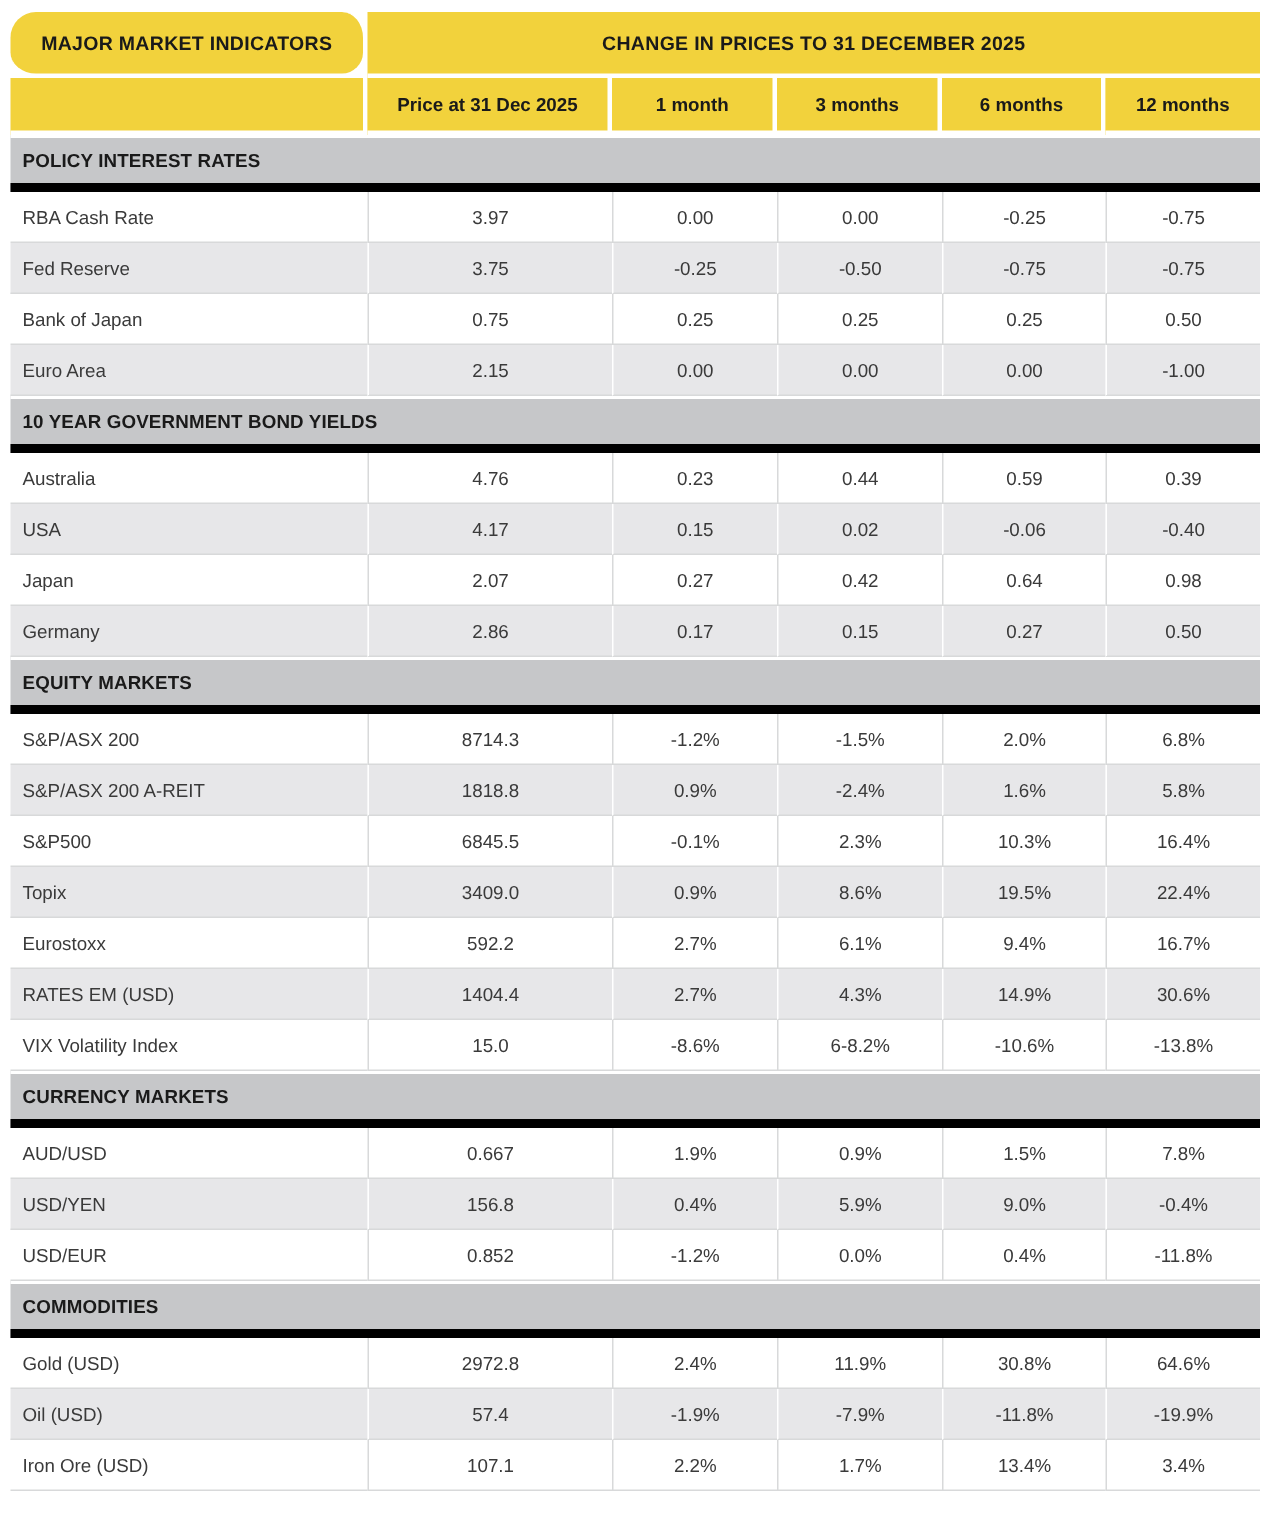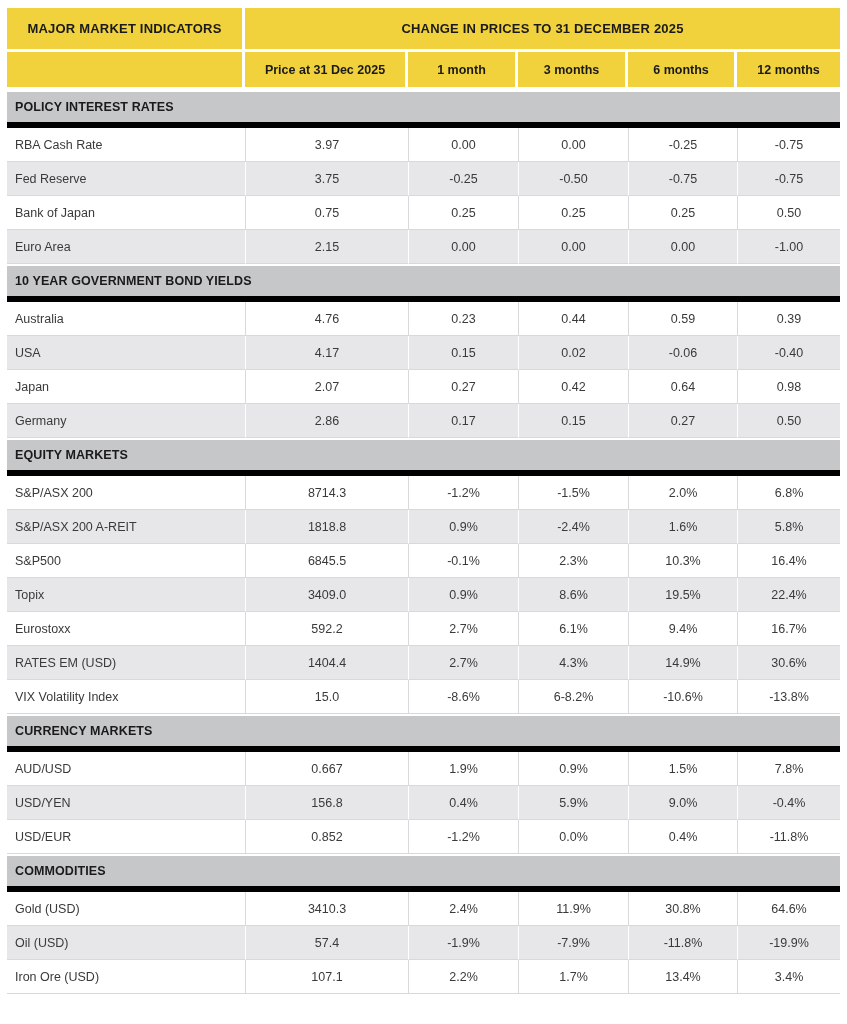--- a/index.html
+++ b/index.html
@@ -25,21 +25,21 @@
   
   th { padding: 0; font-weight: bold; color: var(--text-dark); }
   th.h1 {
     background: var(--yellow);
     height: 41px;
     font-size: 13px;
     text-align: center;
     border-bottom: 3px solid #ffffff;
     letter-spacing: 0.2px;
   }
-  th.h1.title { border-right: 3px solid #ffffff; }
+  th.h1.title { border-right: 3px solid #ffffff; border-radius: 17px; }
   th.h2 {
     background: var(--yellow);
     height: 35px;
     font-size: 12.5px;
     text-align: center;
     border-bottom: 3px solid #ffffff;
     border-right: 3px solid #ffffff;
   }
   th.h2:last-child { border-right: 0; margin-top: 38px; }
   
@@ -255,21 +255,21 @@
           <td class="val">-1.2%</td>
           <td class="val">0.0%</td>
           <td class="val">0.4%</td>
           <td class="val">-11.8%</td>
         </tr>
         <tr class="section">
           <td colspan="6">COMMODITIES</td>
         </tr>
         <tr class="data odd">
           <td class="label">Gold (USD)</td>
-          <td class="val">3410.3</td>
+          <td class="val">2972.8</td>
           <td class="val">2.4%</td>
           <td class="val">11.9%</td>
           <td class="val">30.8%</td>
           <td class="val">64.6%</td>
         </tr>
         <tr class="data even">
           <td class="label">Oil (USD)</td>
           <td class="val">57.4</td>
           <td class="val">-1.9%</td>
           <td class="val">-7.9%</td>

